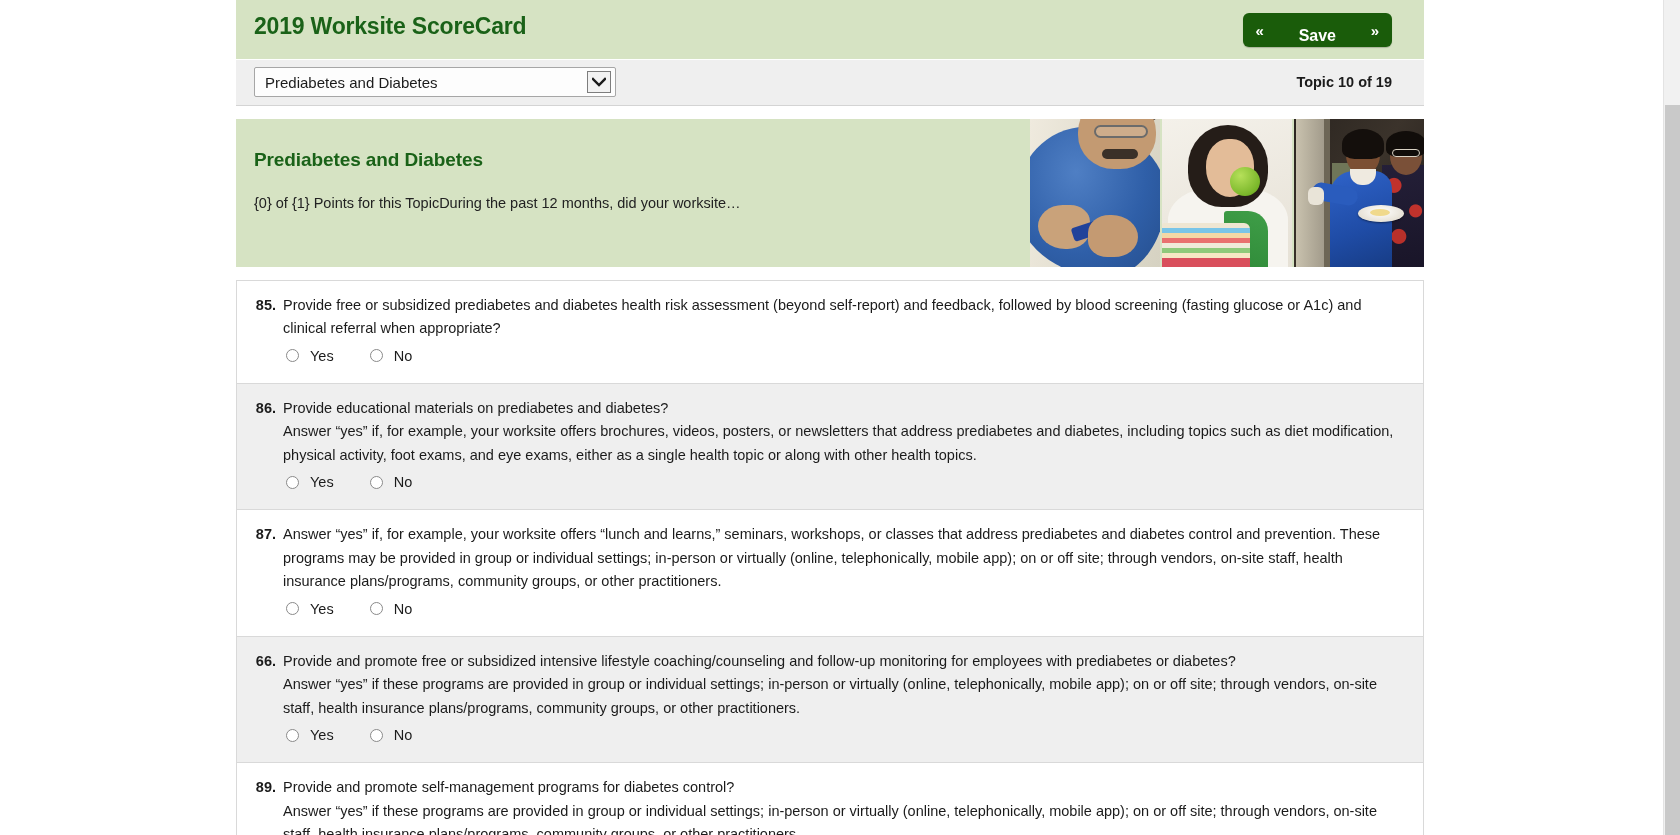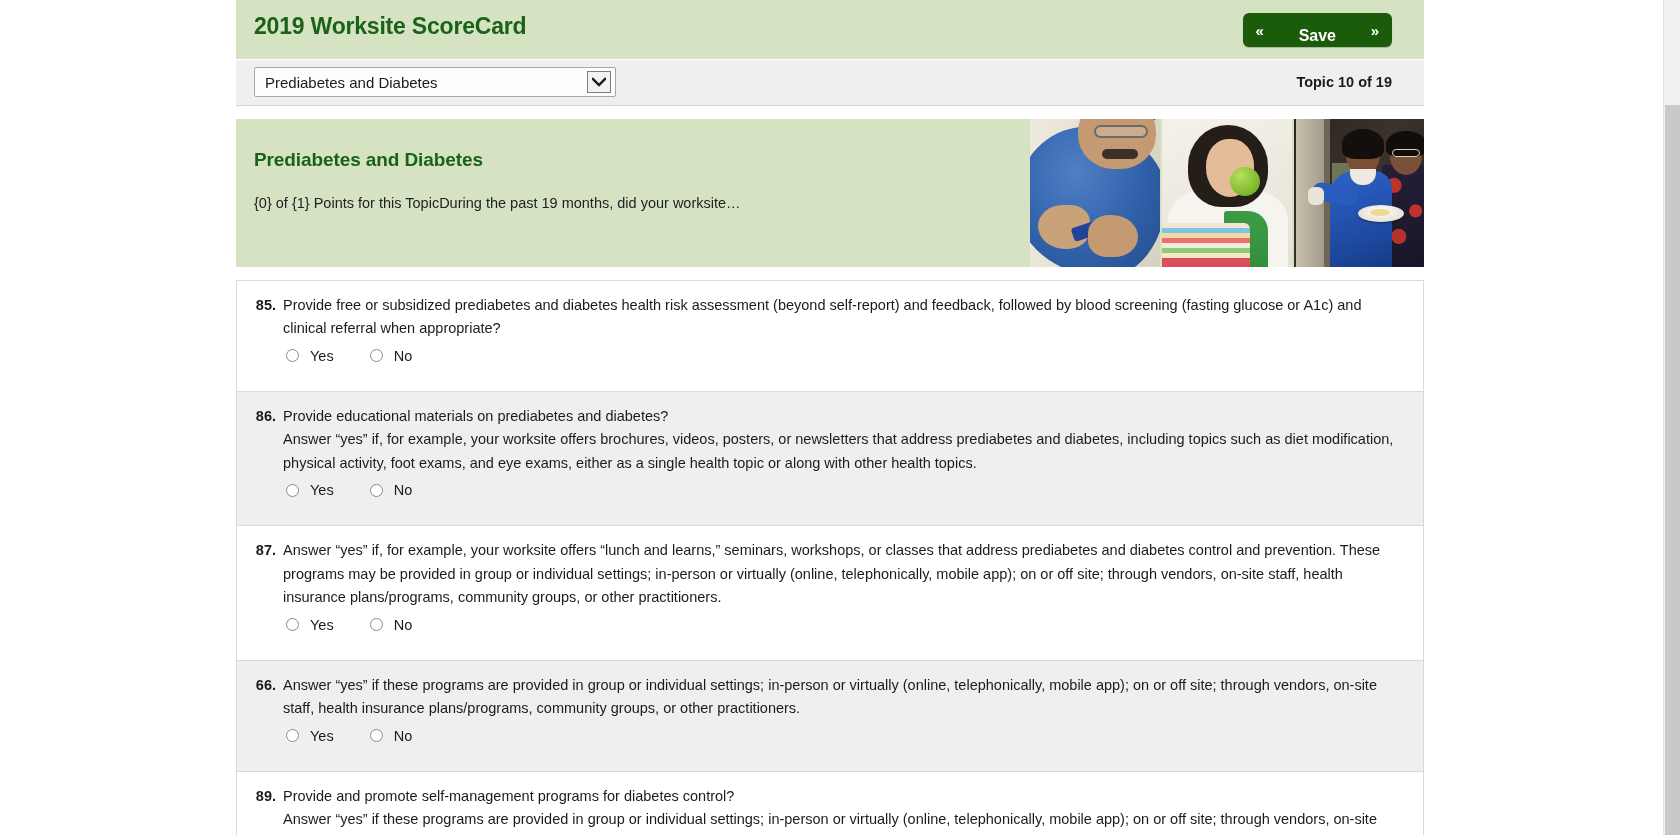--- a/index.html
+++ b/index.html
@@ -377,21 +377,21 @@
     background: #f0d98c;
     border-radius: 50%;
   }
 
   
   .questions { margin-top: 13px; }
   .q-row {
     position: relative;
     border: 1px solid #d9d9d9;
     border-bottom: none;
-    padding: 13px 18px 27px 18px;
+    padding: 13px 18px 19px 18px;
     background: #ffffff;
   }
   .q-row.alt { background: #efefef; }
   .q-row:last-child { border-bottom: 1px solid #d9d9d9; }
 
   .q-line { display: flex; align-items: flex-start; }
   .q-num {
     flex: 0 0 auto;
     width: 28px;
     font-size: 14.5px;
@@ -479,21 +479,21 @@
             <path d="M1 2 L7 8 L13 2" fill="none" stroke="#1b1b1b" stroke-width="2.4" stroke-linecap="square"></path>
           </svg>
         </div>
       </div>
       <div class="topic-counter">Topic 10 of 19</div>
     </div>
 
     <div class="banner">
       <div class="banner-text">
         <div class="banner-title">Prediabetes and Diabetes</div>
-        <div class="banner-sub">{0} of {1} Points for this TopicDuring the past 19 months, did your worksite…</div>
+        <div class="banner-sub">{0} of {1} Points for this TopicDuring the past 12 months, did your worksite…</div>
       </div>
       <div class="banner-photos">
         <div class="photo photo-glucose">
           <div class="bg-wall"></div>
             <div class="shirt"></div>
             <div class="hair"></div>
           <div class="head"></div>
             <div class="glasses"></div>
             <div class="mustache"></div>
           <div class="hand-a"></div>
@@ -587,20 +587,21 @@
               </label>
             </div>
           </div>
         </div>
       </div>
 
       <div class="q-row alt">
         <div class="q-line">
           <div class="q-num">66.</div>
           <div class="q-body">
+            <div class="q-text">Provide and promote free or subsidized intensive lifestyle coaching/counseling and follow-up monitoring for employees with prediabetes or diabetes?</div>
             <div class="q-help">Answer “yes” if these programs are provided in group or individual settings; in-person or virtually (online, telephonically, mobile app); on or off site; through vendors, on-site staff, health insurance plans/programs, community groups, or other practitioners.</div>
             <div class="q-options">
               <label class="opt">
                 <span class="radio"></span>
                 <span class="opt-label">Yes</span>
               </label>
               <label class="opt">
                 <span class="radio"></span>
                 <span class="opt-label">No</span>
               </label>

